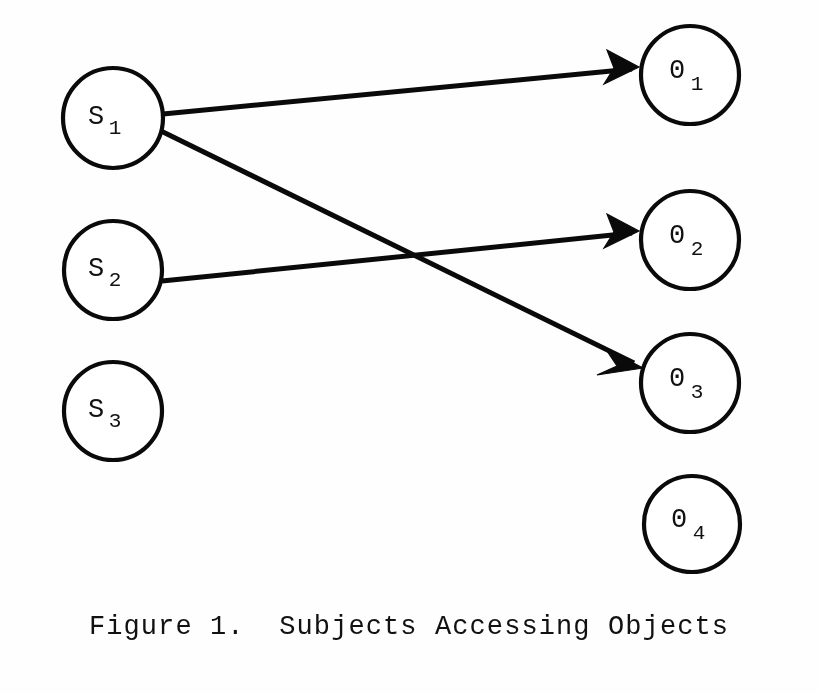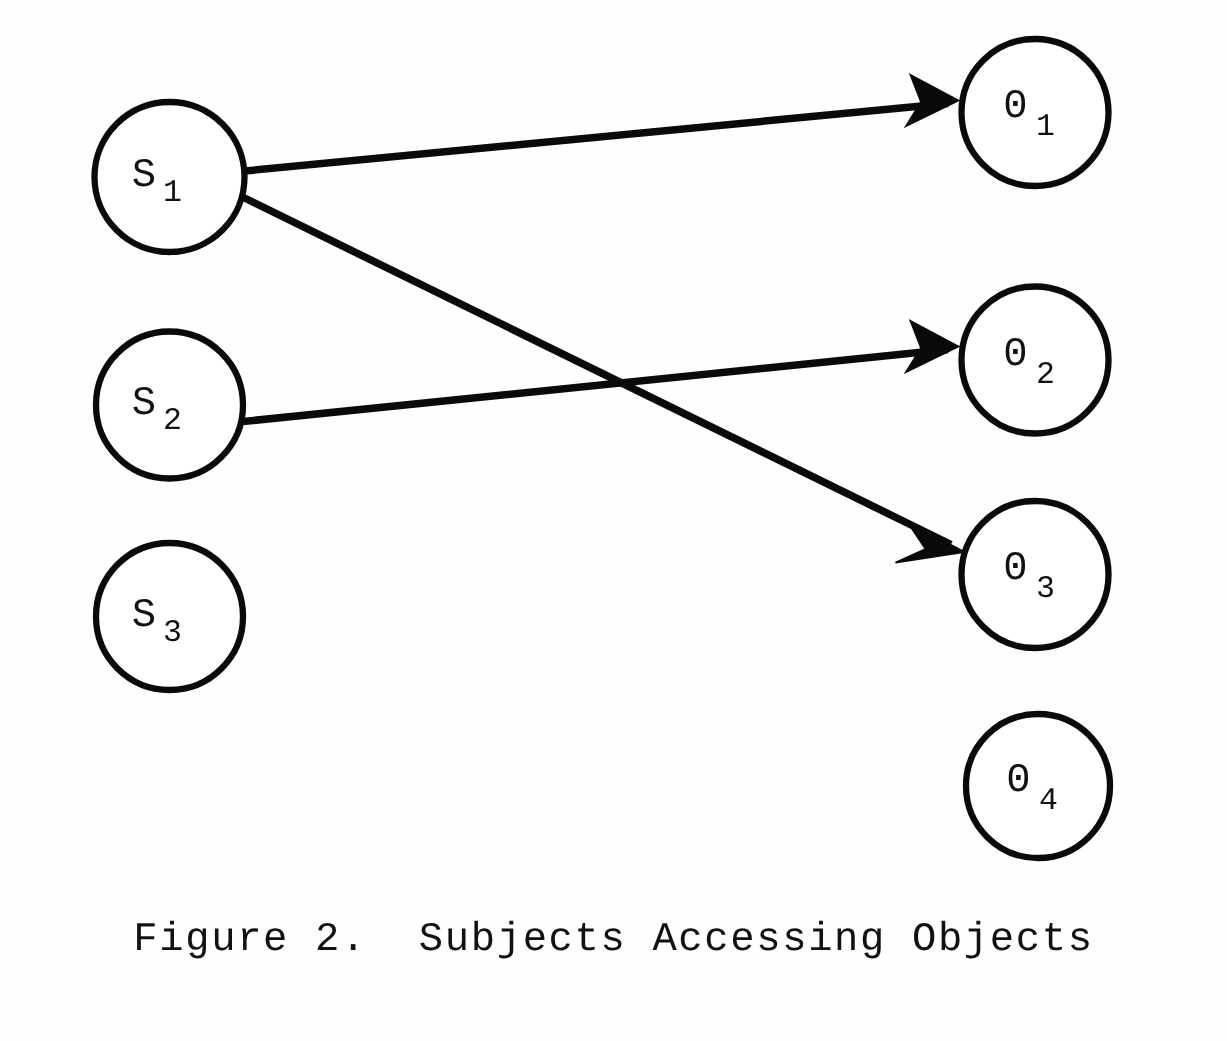--- a/index.html
+++ b/index.html
@@ -140,16 +140,16 @@
         <circle class="node-circle" cx="692" cy="524" r="48"></circle>
         <text class="node-label" x="679" y="527" text-anchor="middle">0</text>
         <text class="node-sub" x="699" y="539" text-anchor="middle">4</text>
       </g>
 
     </g>
 
   </svg>
 
   <div id="caption-row">
-    <span class="caption-text">Figure 2.  Subjects Accessing Objects</span>
+    <span class="caption-text">Figure 1.  Subjects Accessing Objects</span>
   </div>
 
 </div>
 
 </body></html>

